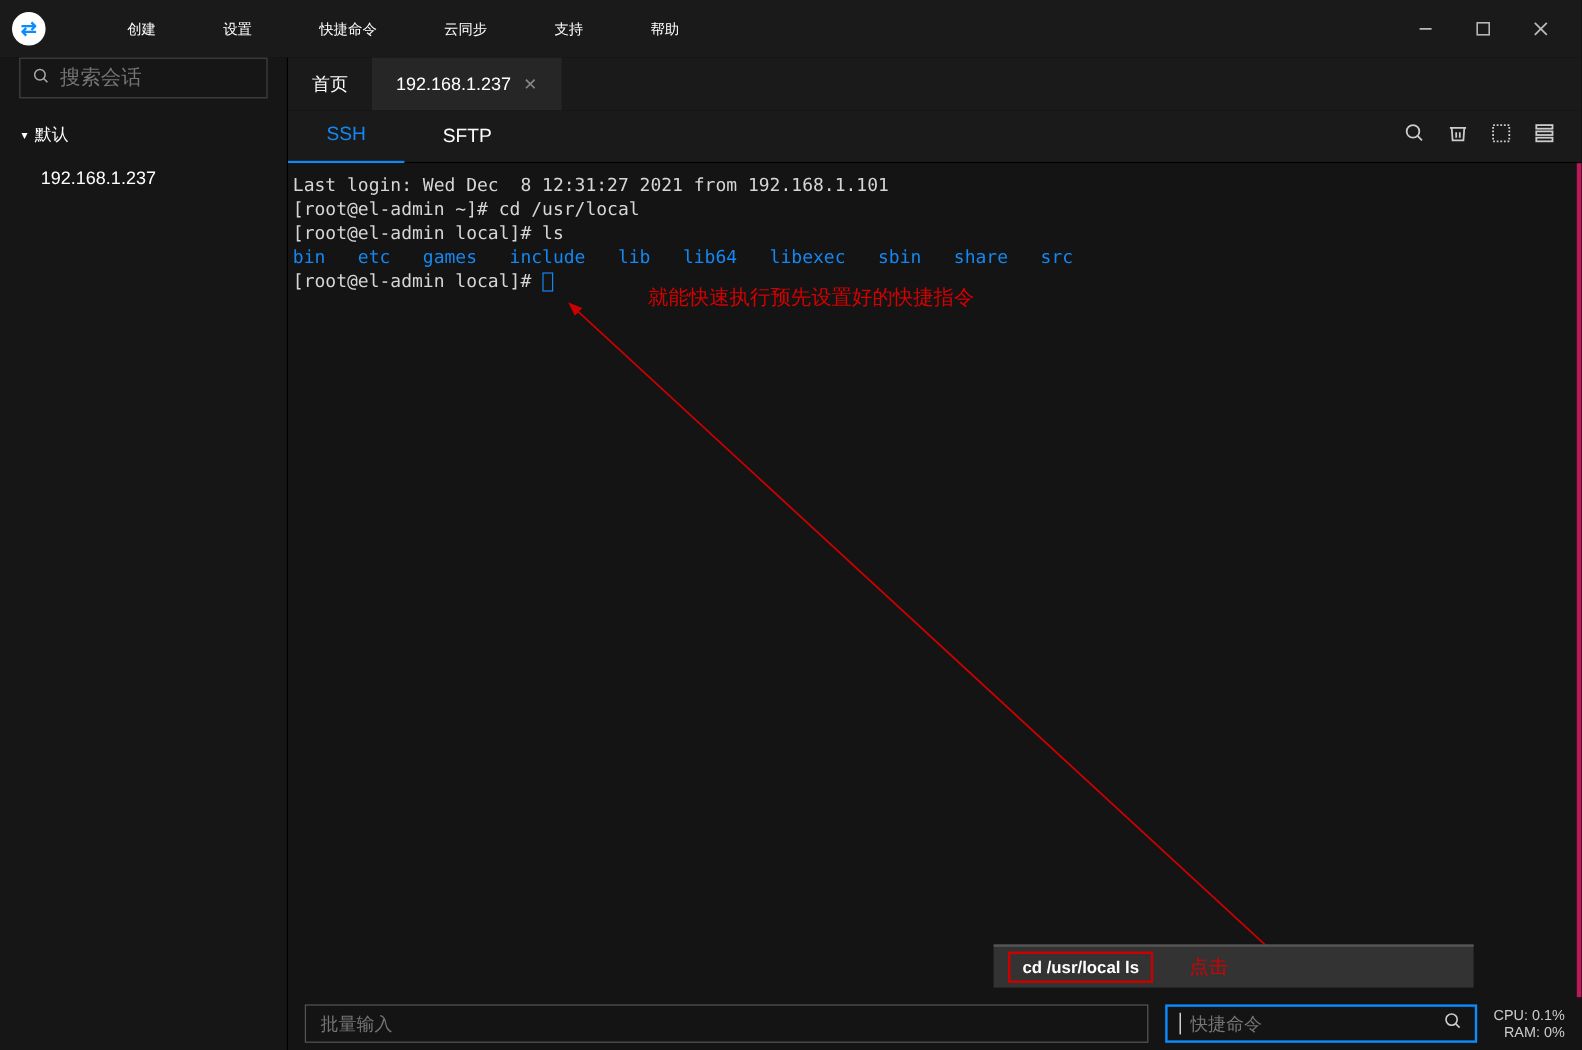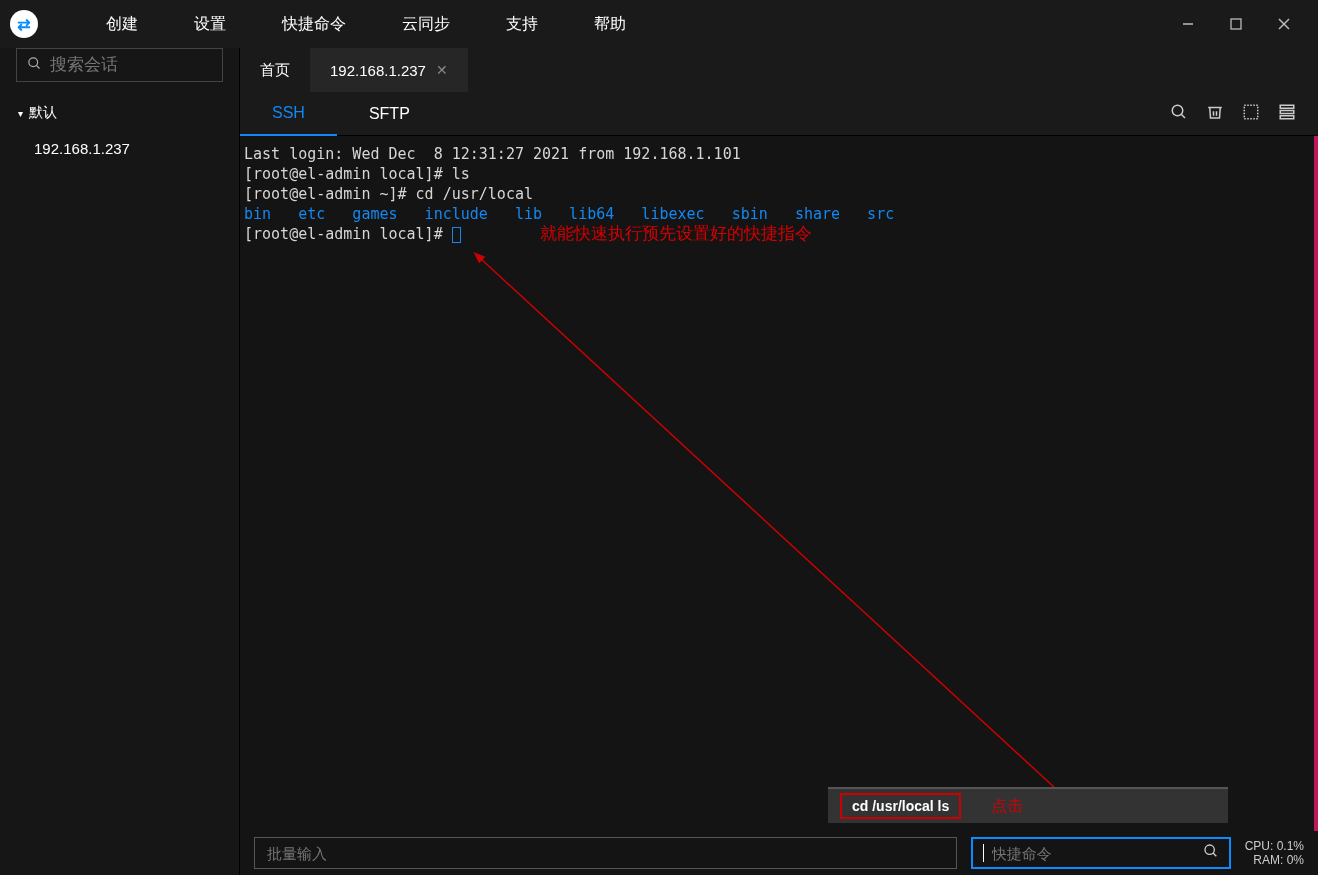--- a/index.html
+++ b/index.html
@@ -27,21 +27,21 @@
       border-radius: 50%;
       background: #fff;
       display: flex; align-items: center; justify-content: center;
       margin-right: 40px;
       color: #0a8cff;
       font-weight: bold;
       font-size: 16px;
     }
     .menu-item {
       padding: 0 28px;
-      font-size: 16px;
+      font-size: 12px;
       cursor: pointer;
     }
     .win-controls {
       margin-left: auto;
       display: flex;
       gap: 0;
     }
     .win-btn {
       width: 48px; height: 48px;
       display: flex; align-items: center; justify-content: center;
@@ -299,26 +299,26 @@
               <rect x="3" y="3" width="18" height="4"></rect>
               <rect x="3" y="10" width="18" height="4"></rect>
               <rect x="3" y="17" width="18" height="4"></rect>
             </svg>
         </span>
       </div>
     </div>
 
     <div class="terminal">
       <div class="term-line">Last login: Wed Dec  8 12:31:27 2021 from 192.168.1.101</div>
+      <div class="term-line"><span>[root@el-admin ~]# </span><span>cd /usr/local</span></div>
       <div class="term-line"><span>[root@el-admin local]# </span><span>ls</span></div>
-      <div class="term-line"><span>[root@el-admin ~]# </span><span>cd /usr/local</span></div>
       <div class="term-line term-blue">bin   etc   games   include   lib   lib64   libexec   sbin   share   src</div>
       <div class="term-line"><span>[root@el-admin local]# </span><span class="term-cursor"></span></div>
 
-      <div class="annotation-text" style="left:300px; top:88px;">就能快速执行预先设置好的快捷指令</div>
+      <div class="annotation-text" style="left:300px; top:102px;">就能快速执行预先设置好的快捷指令</div>
 
       <svg class="arrow" style="left:230px; top:112px;" width="620" height="560">
         <defs>
           <marker id="ahead" markerWidth="10" markerHeight="10" refX="2" refY="3" orient="auto">
             <path d="M0,0 L0,6 L8,3 z" fill="#c00"></path>
           </marker>
         </defs>
         <line x1="585" y1="540" x2="10" y2="10" stroke="#c00" stroke-width="1.5" marker-end="url(#ahead)"></line>
       </svg>
     </div>

